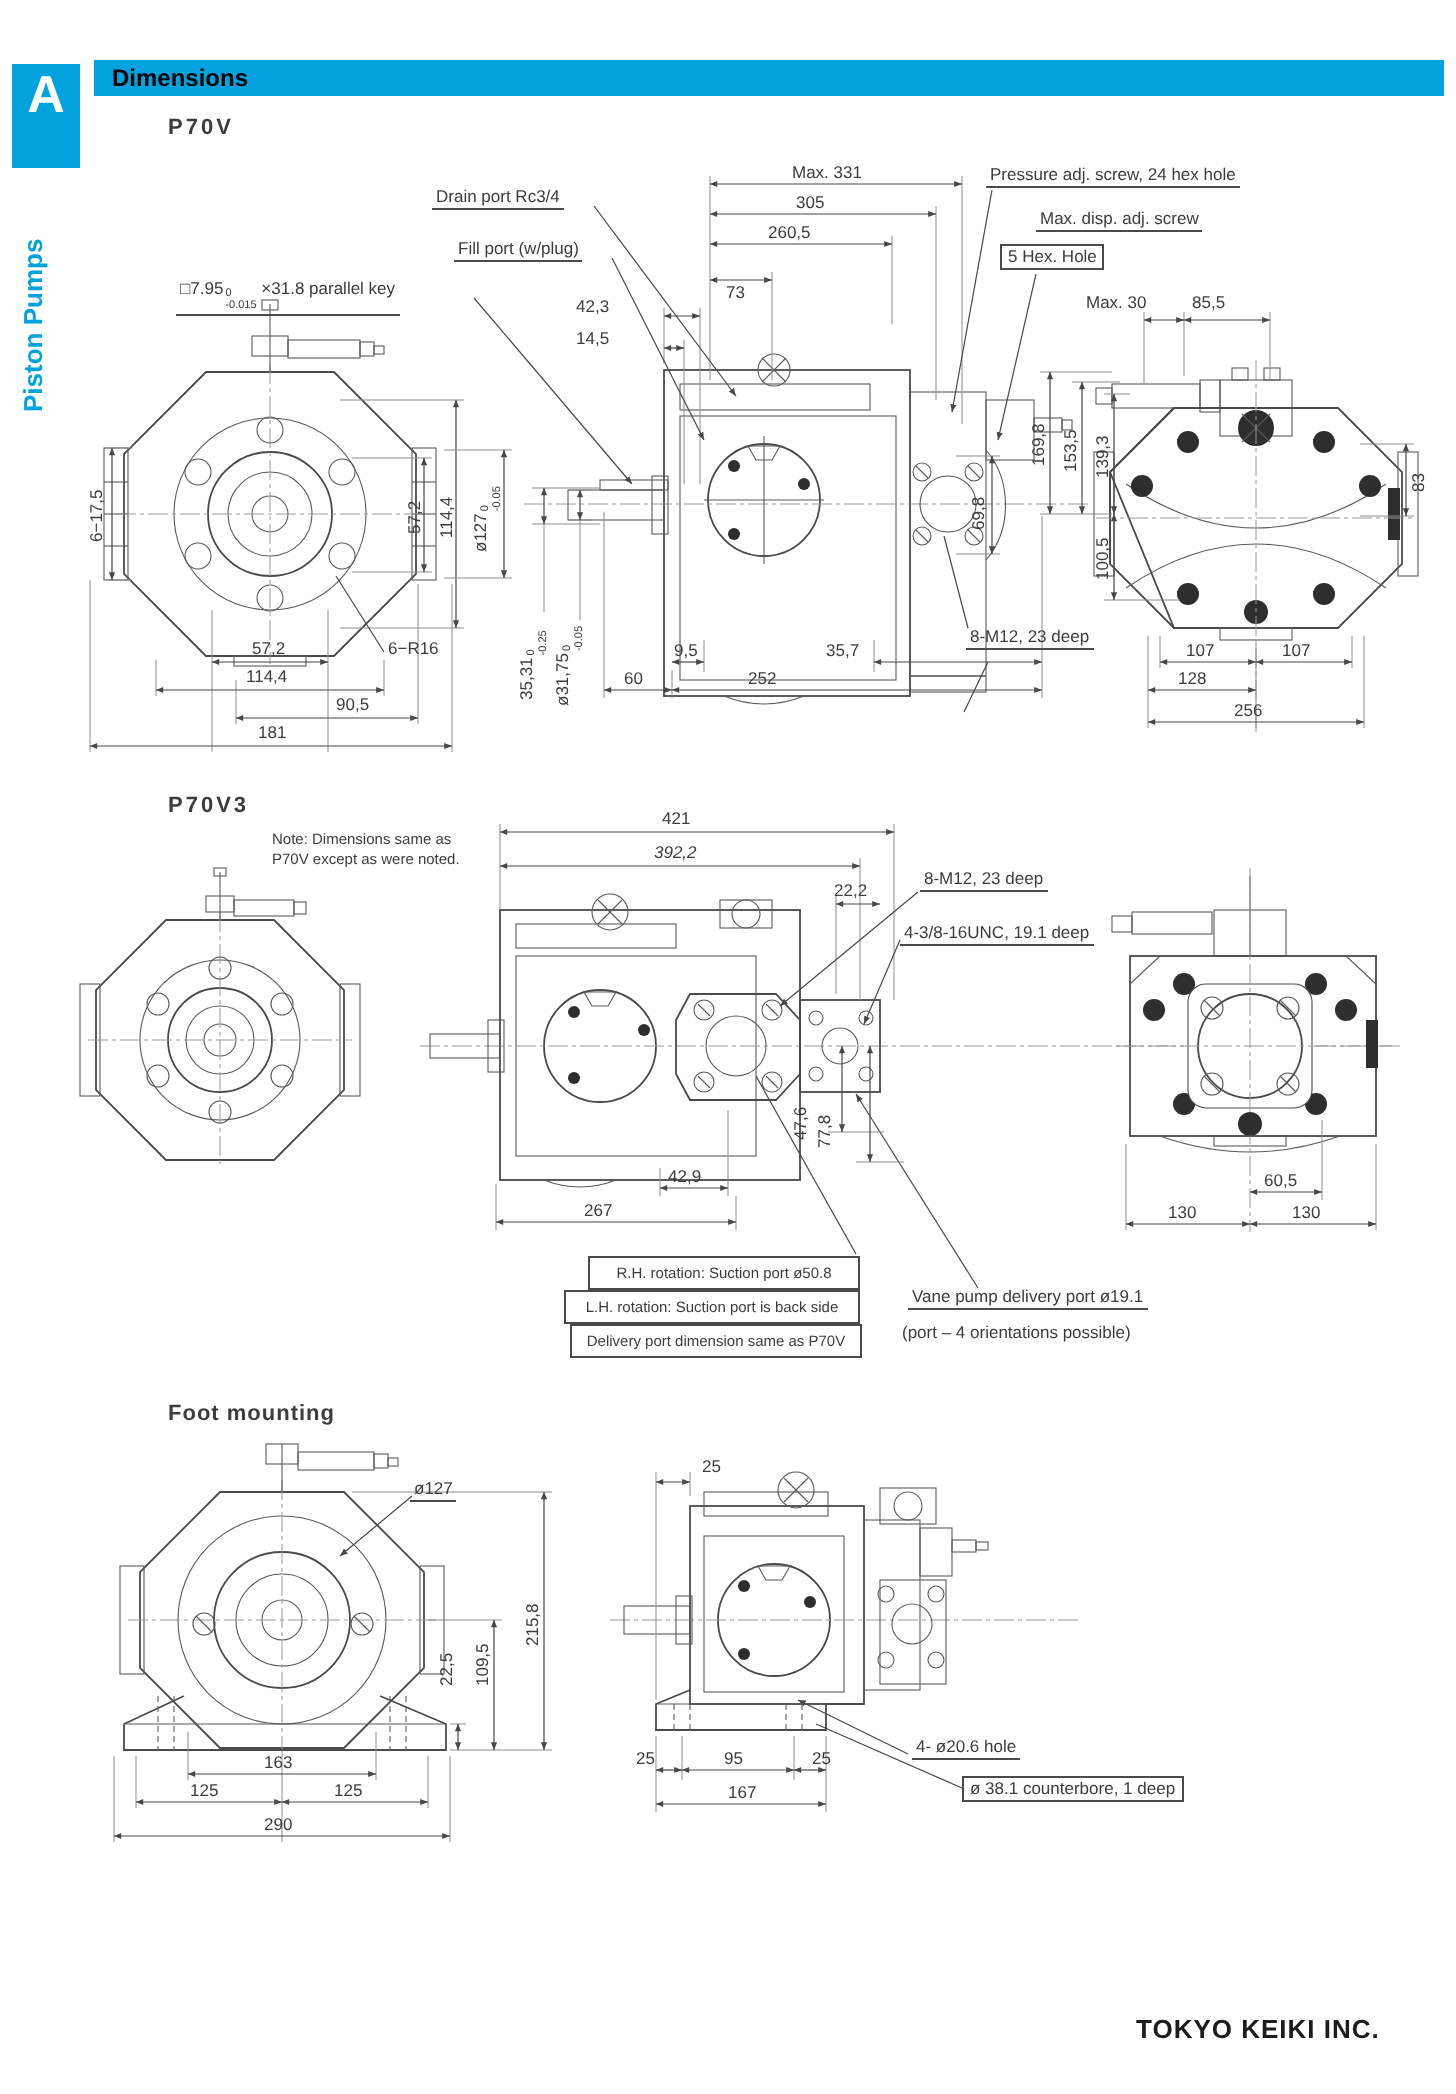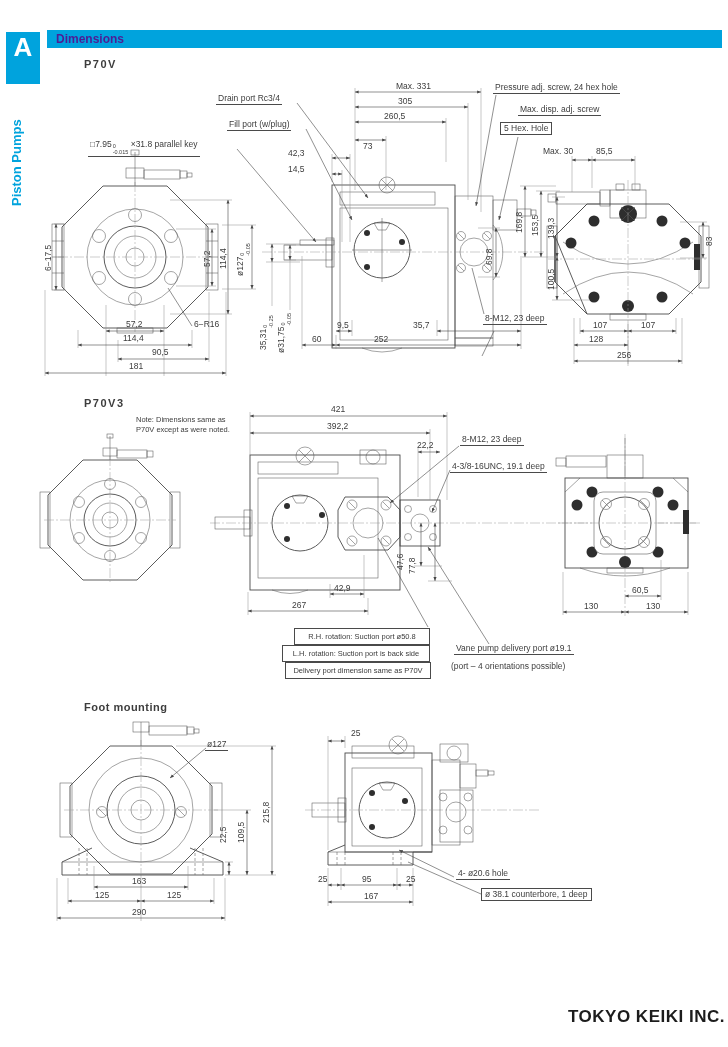--- a/index.html
+++ b/index.html
@@ -7,23 +7,23 @@
         font-family:"Liberation Sans",sans-serif;overflow:hidden;margin:0 auto;}
   .art{position:absolute;left:0;top:0;}
   
   .tab{position:absolute;left:6px;top:32px;width:34px;height:52px;background:#00a3dd;
        color:#fff;text-align:center;}
   .tab .big{font-size:26px;font-weight:bold;line-height:30px;display:block;}
   .tab .small{font-size:13px;font-weight:bold;line-height:14px;display:block;margin-top:34px;}
   .sidebar-v{position:absolute;left:9px;top:206px;transform-origin:0 0;transform:rotate(-90deg);
        color:#00a3dd;font-weight:bold;font-size:13px;white-space:nowrap;}
   .hbar{position:absolute;left:47px;top:30px;width:675px;height:18px;background:#00a3dd;
-       color:#4c1d95;font-weight:bold;font-size:12px;line-height:18px;padding-left:9px;box-sizing:border-box;}
+       color:#000000;font-weight:bold;font-size:12px;line-height:18px;padding-left:9px;box-sizing:border-box;}
   .mtitle{position:absolute;font-weight:bold;color:#3d3d3d;font-size:11px;letter-spacing:1.5px;padding-left:36px;}
-  .footer{position:absolute;left:568px;top:1007px;font-weight:bold;font-size:17px;color:#1c1c1c;letter-spacing:.5px;}
+  .footer{position:absolute;left:568px;top:1007px;font-weight:bold;font-size:13px;color:#1c1c1c;letter-spacing:.5px;}
   
   .lbl{position:absolute;font-size:8.5px;line-height:9px;color:#3c3c3c;white-space:nowrap;}
   .v{transform-origin:0 0;transform:rotate(-90deg);}
   .callout{border-bottom:.8px solid #4a4a4a;padding:0 2px 1px 2px;}
   .boxed{border:.8px solid #4a4a4a;padding:1px 3px;background:#fff;}
   .boxnote{position:absolute;border:.8px solid #4a4a4a;font-size:7.5px;line-height:1;color:#3c3c3c;
        white-space:nowrap;display:flex;align-items:center;justify-content:center;background:#fff;}
   .tol{display:inline-flex;flex-direction:column;font-size:5.5px;line-height:5.5px;
        vertical-align:-1px;margin-left:1px;text-align:left;}
   .note2{position:absolute;font-size:7.5px;line-height:10px;color:#3c3c3c;margin-left:36px;}
@@ -534,21 +534,21 @@
   <div class="lbl v" style="left:203px;top:267px;">57,2</div>
   <div class="lbl v" style="left:219px;top:269px;">114,4</div>
   <div class="lbl v" style="left:236px;top:276px;">
     <span>ø127</span><span class="tol">
         <span>0</span>
         <span>-0.05</span>
       </span>
   </div>
   <div class="lbl" style="left:126px;top:320px;">57,2</div>
   <div class="lbl" style="left:123px;top:334px;">114,4</div>
-  <div class="lbl" style="left:152px;top:348px;">90,5</div>
+  <div class="lbl" style="left:168px;top:348px;">90,5</div>
   <div class="lbl" style="left:129px;top:362px;">181</div>
   <div class="lbl" style="left:194px;top:320px;">6−R16</div>
 
   <div class="lbl v" style="left:259px;top:350px;">
     <span>35,31</span><span class="tol">
         <span>0</span>
         <span>-0.25</span>
       </span>
   </div>
   <div class="lbl v" style="left:277px;top:353px;">
@@ -572,21 +572,21 @@
   <div class="lbl v" style="left:547px;top:239px;">139,3</div>
   <div class="lbl v" style="left:547px;top:290px;">100,5</div>
   <div class="lbl v" style="left:705px;top:246px;">83</div>
   <div class="lbl" style="left:593px;top:321px;">107</div>
   <div class="lbl" style="left:641px;top:321px;">107</div>
   <div class="lbl" style="left:589px;top:335px;">128</div>
   <div class="lbl" style="left:617px;top:351px;">256</div>
 
 
   <div class="lbl" style="left:331px;top:405px;">421</div>
-  <div class="lbl" style="left:327px;top:422px;">392,2</div>
+  <div class="lbl" style="left:327px;top:422px;font-style:italic;">392,2</div>
   <div class="lbl" style="left:417px;top:441px;">22,2</div>
   <div class="lbl callout" style="left:460px;top:435px;">8-M12, 23 deep</div>
   <div class="lbl callout" style="left:450px;top:462px;">4-3/8-16UNC, 19.1 deep</div>
   <div class="lbl" style="left:334px;top:584px;">42,9</div>
   <div class="lbl" style="left:292px;top:601px;">267</div>
   <div class="lbl v" style="left:396px;top:570px;">47,6</div>
   <div class="lbl v" style="left:408px;top:574px;">77,8</div>
 
   <div class="boxnote" style="left:294px;top:628px;width:134px;height:15px;">R.H. rotation: Suction port ø50.8</div>
   <div class="boxnote" style="left:282px;top:645px;width:146px;height:15px;">L.H. rotation: Suction port is back side</div>

